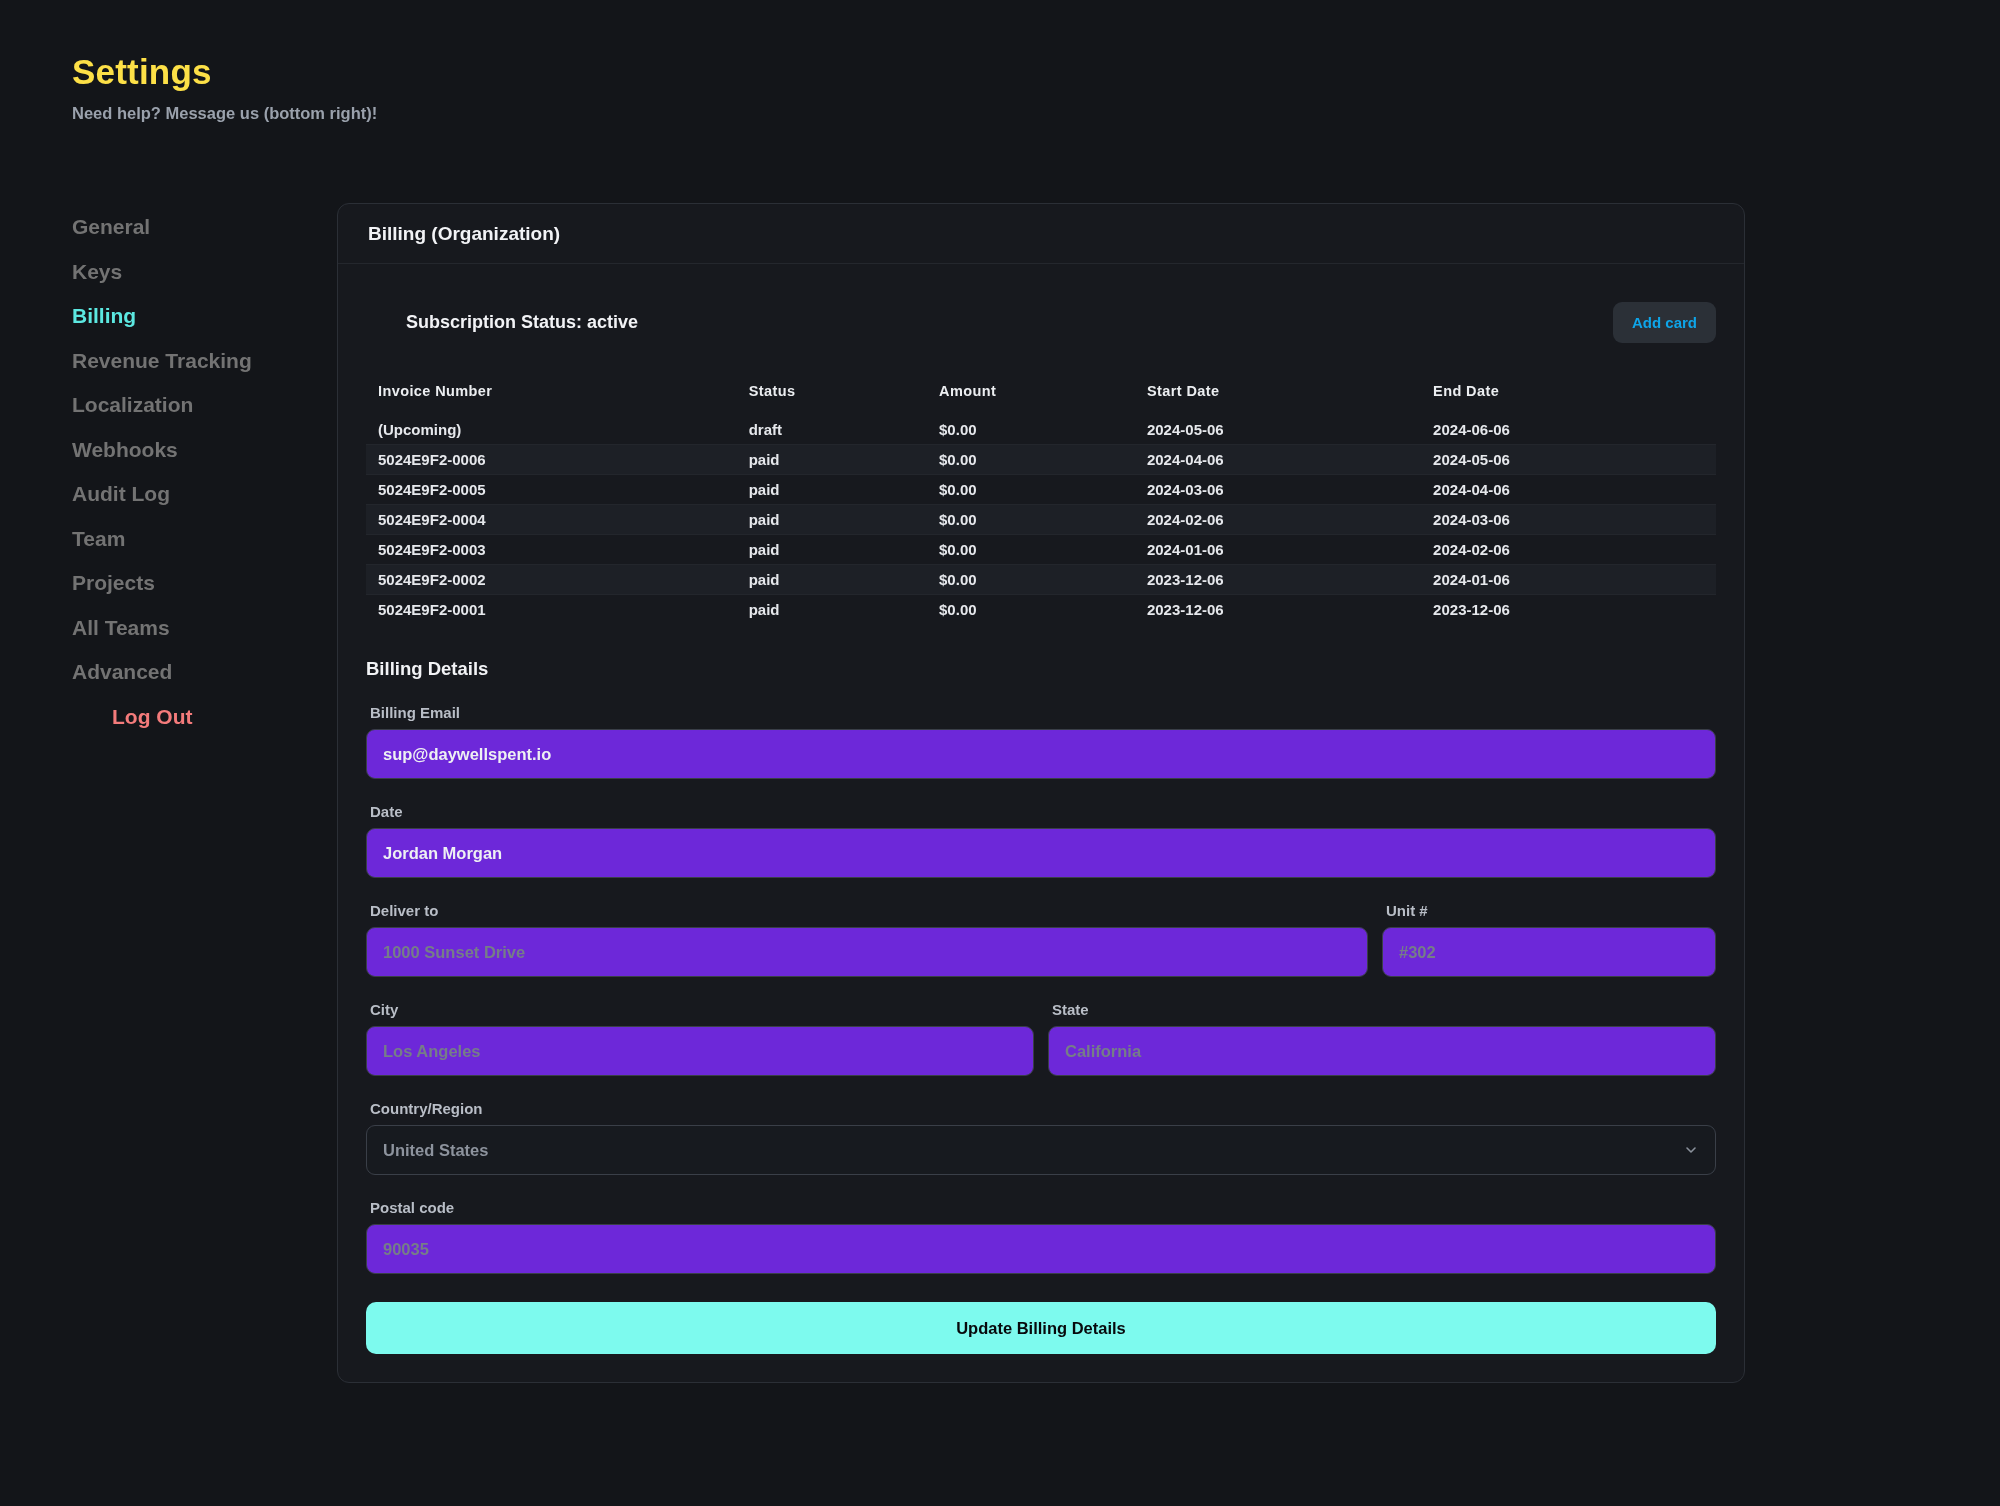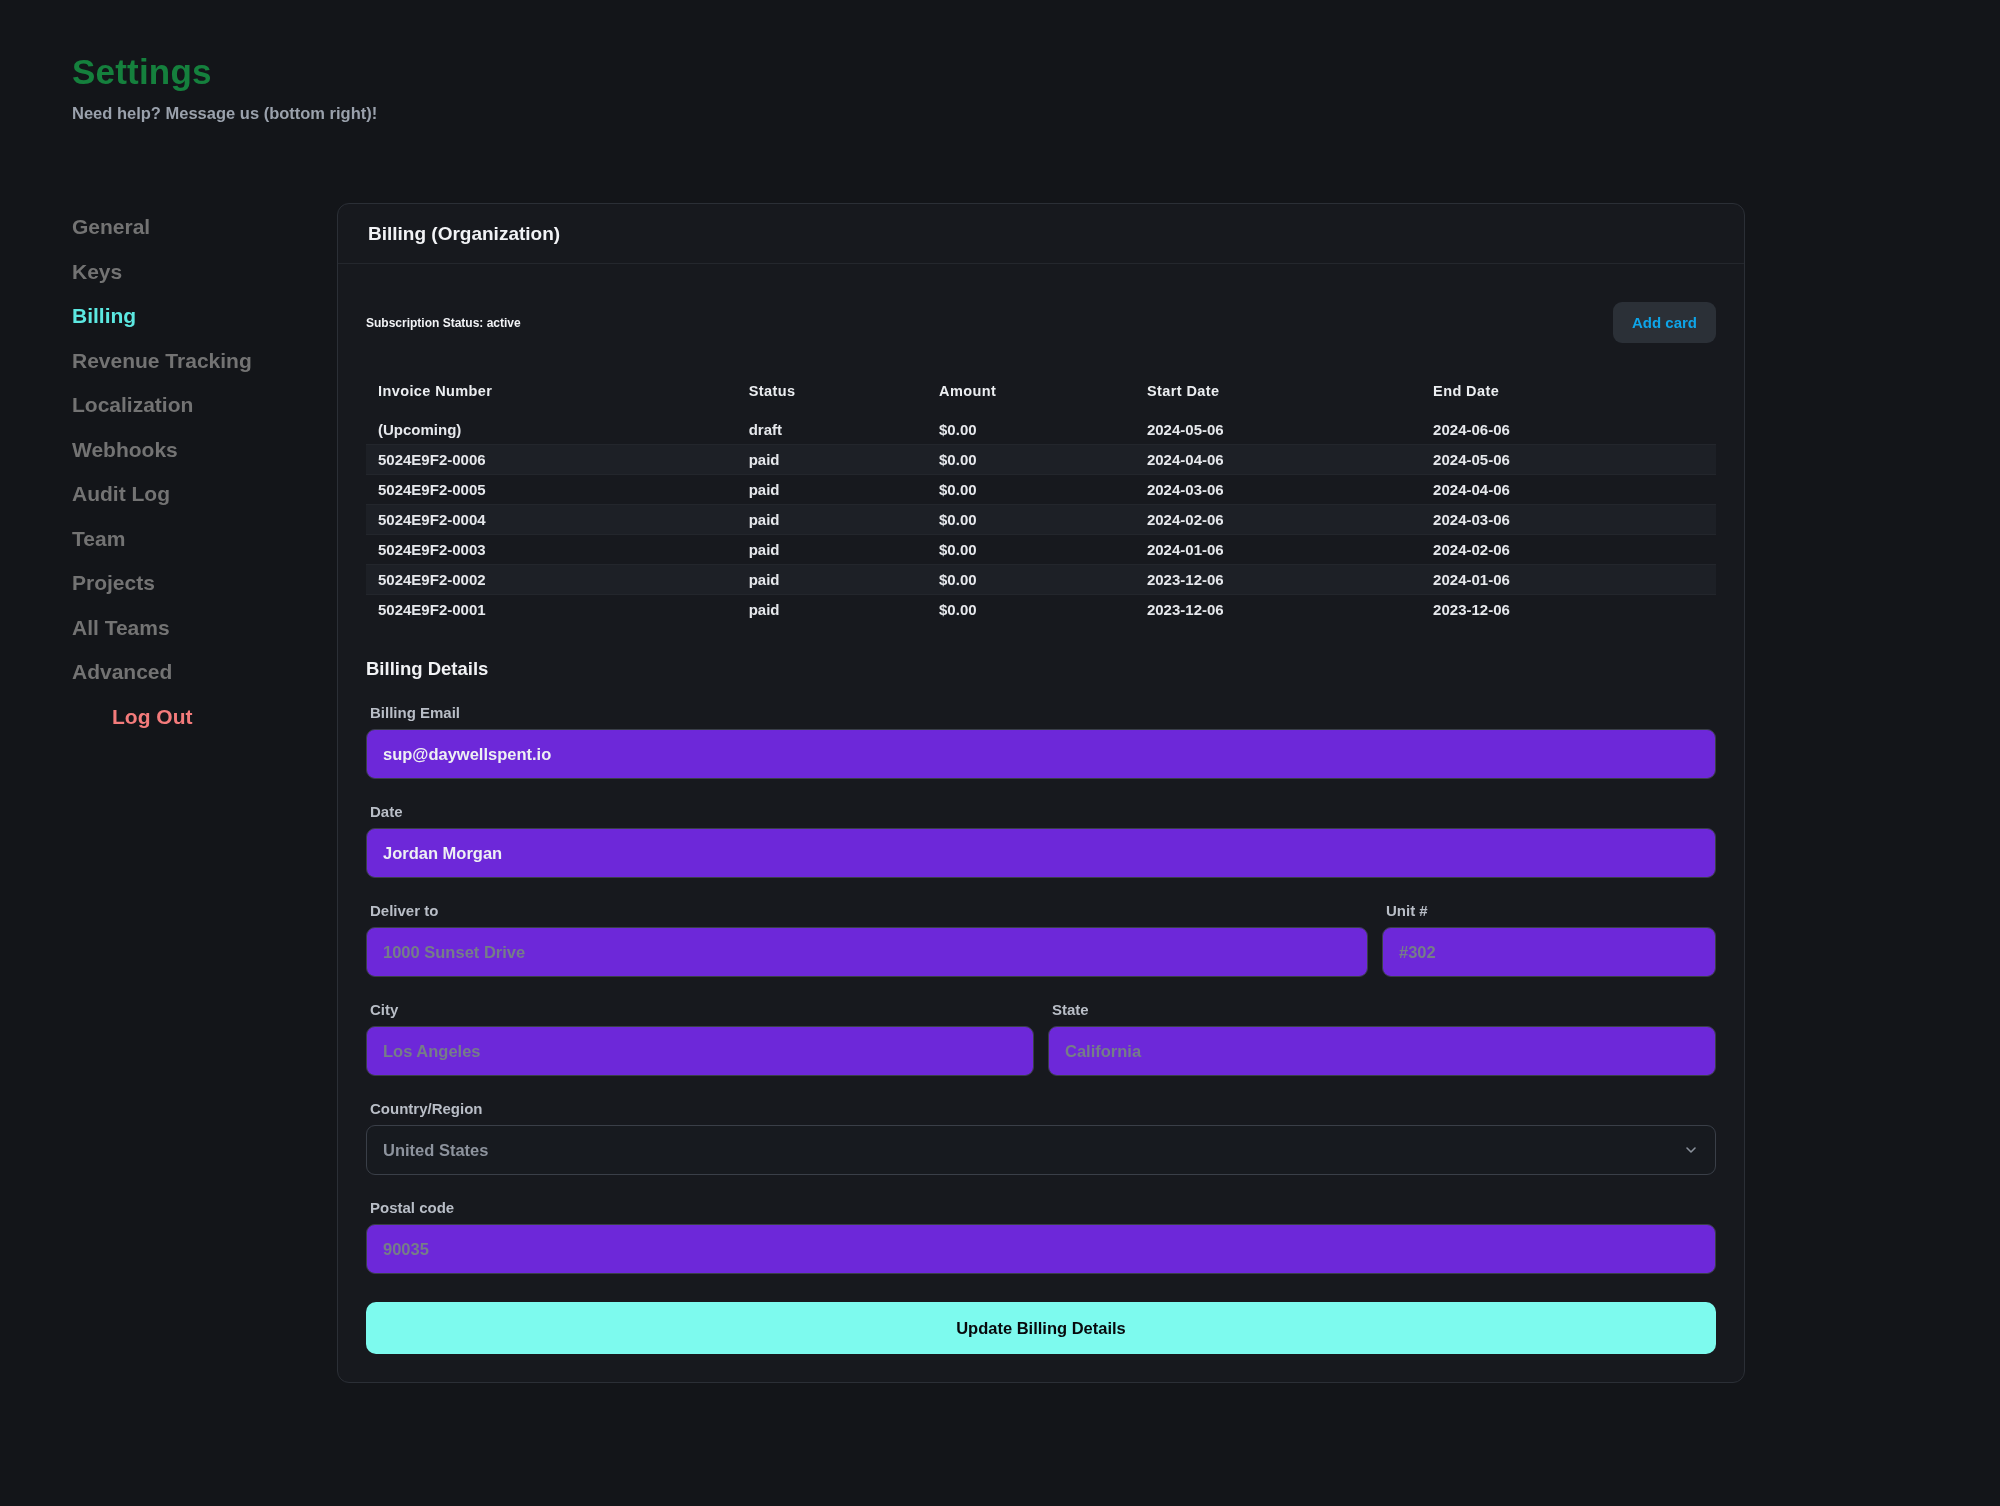--- a/index.html
+++ b/index.html
@@ -6,21 +6,21 @@
   html, body { width: 2000px; height: 1506px; }
   body {
     background: #131519;
     font-family: "Liberation Sans", sans-serif;
     color: #e8eaee;
     overflow: hidden;
   }
   .page { padding: 52px 0 0 72px; width: 1745px; }
 
   
-  .page-title { font-size: 35px; font-weight: 700; color: #15803d; letter-spacing: 0.2px; }
+  .page-title { font-size: 35px; font-weight: 700; color: #fde047; letter-spacing: 0.2px; }
   .page-subtitle { margin-top: 12px; font-size: 16.5px; color: #9aa1ac; font-weight: 600; }
 
   .layout { display: flex; margin-top: 80px; align-items: flex-start; }
 
   
   .sidebar { width: 265px; flex: 0 0 265px; padding-top: 2px; }
   .nav-item {
     height: 44.5px; display: flex; align-items: center;
     font-size: 21px; font-weight: 600; color: #737373;
     cursor: pointer; width: fit-content;
@@ -39,21 +39,21 @@
   .panel-header {
     height: 60px; display: flex; align-items: center;
     padding: 0 30px;
     border-bottom: 1px solid #24272d;
     font-size: 19px; font-weight: 700; color: #f2f3f6;
   }
   .panel-body { padding: 28px; }
 
   
   .status-row { display: flex; align-items: center; justify-content: space-between; margin-top: 10px; }
-  .status-text { font-size: 12px; font-weight: 700; color: #f2f3f6; }
+  .status-text { font-size: 18px; font-weight: 700; color: #f2f3f6; margin-left: 40px; }
   .add-card-btn {
     background: #2b3037; color: #0ea5e9;
     border: none; border-radius: 9px;
     font-family: inherit; font-size: 15px; font-weight: 700;
     padding: 12px 19px; cursor: pointer;
   }
 
   
   .invoice-table { width: 100%; border-collapse: collapse; margin-top: 34px; table-layout: fixed; }
   .invoice-table th {

